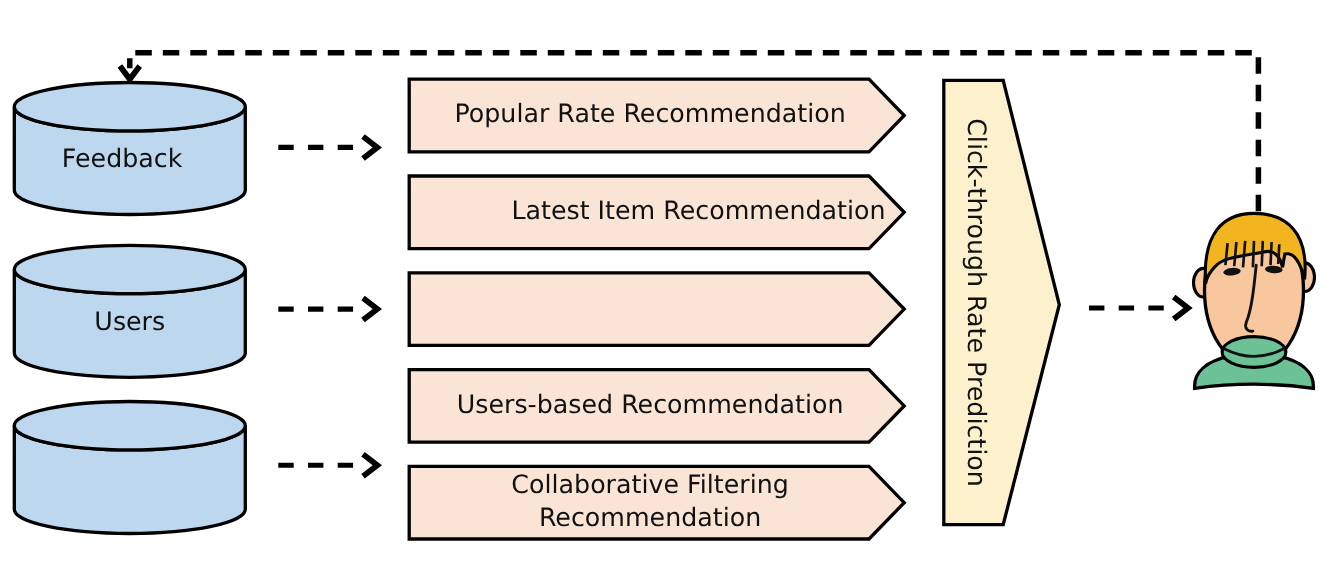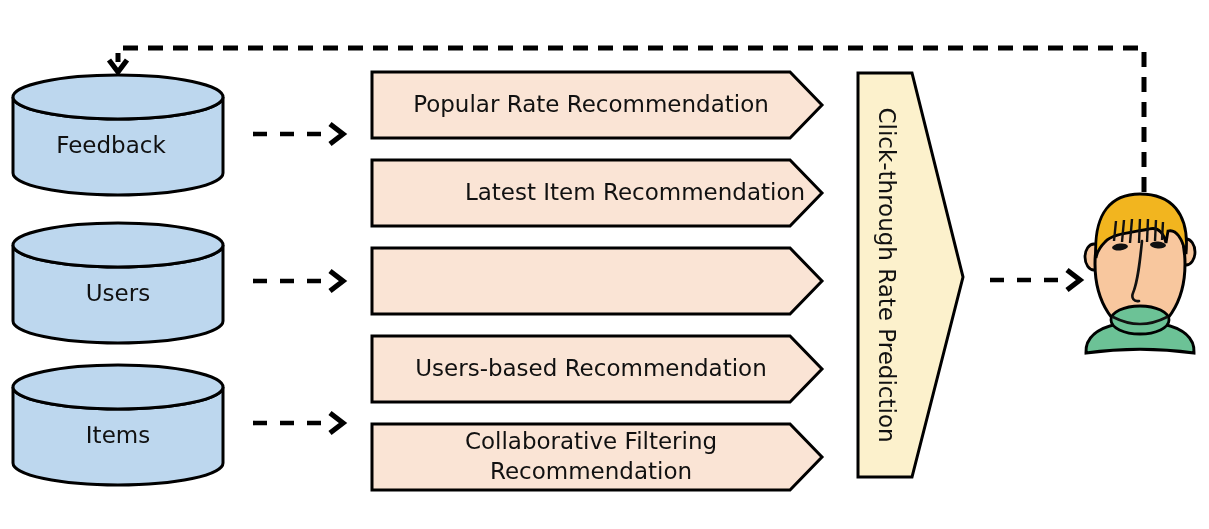--- a/index.html
+++ b/index.html
@@ -106,21 +106,20 @@
       <path class="feature" d="M1128,312 Q1138,318 1149,311"></path>
       <path class="shape" d="M1086,353 C1085,337 1099,328 1117,324 L1163,324 C1181,328 1195,337 1194,353
                C1158,348 1122,348 1086,353 Z" fill="#6CC296"></path>
       <ellipse class="outline-thin" cx="1140" cy="320" rx="29" ry="14" fill="#6CC296"></ellipse>
       <path class="feature" d="M1113,317 Q1140,331 1167,317"></path>
     </g>
   </svg>
 
   <div class="lbl" style="left:13px;  top:130px; width:196px; height:32px;">Feedback</div>
   <div class="lbl" style="left:13px;  top:278px; width:210px; height:32px;">Users</div>
-  <div class="lbl" style="left:13px;  top:420px; width:210px; height:32px;">Items</div>
 
   <div class="lbl" style="left:372px; top:72px;  width:438px; height:66px;">Popular Rate Recommendation</div>
   <div class="lbl" style="left:372px; top:160px; width:438px; height:66px;margin-left:44px;">Latest Item Recommendation</div>
   <div class="lbl" style="left:372px; top:336px; width:438px; height:66px;text-align:center;">Users-based Recommendation</div>
   <div class="lbl" style="left:431px; top:424px; width:320px; height:66px;">Collaborative Filtering Recommendation</div>
 
   <div class="lbl lbl-rot" style="left:666px; top:258px; width:440px; height:34px;">Click-through Rate Prediction</div>
 </div>
 
 </body></html>

